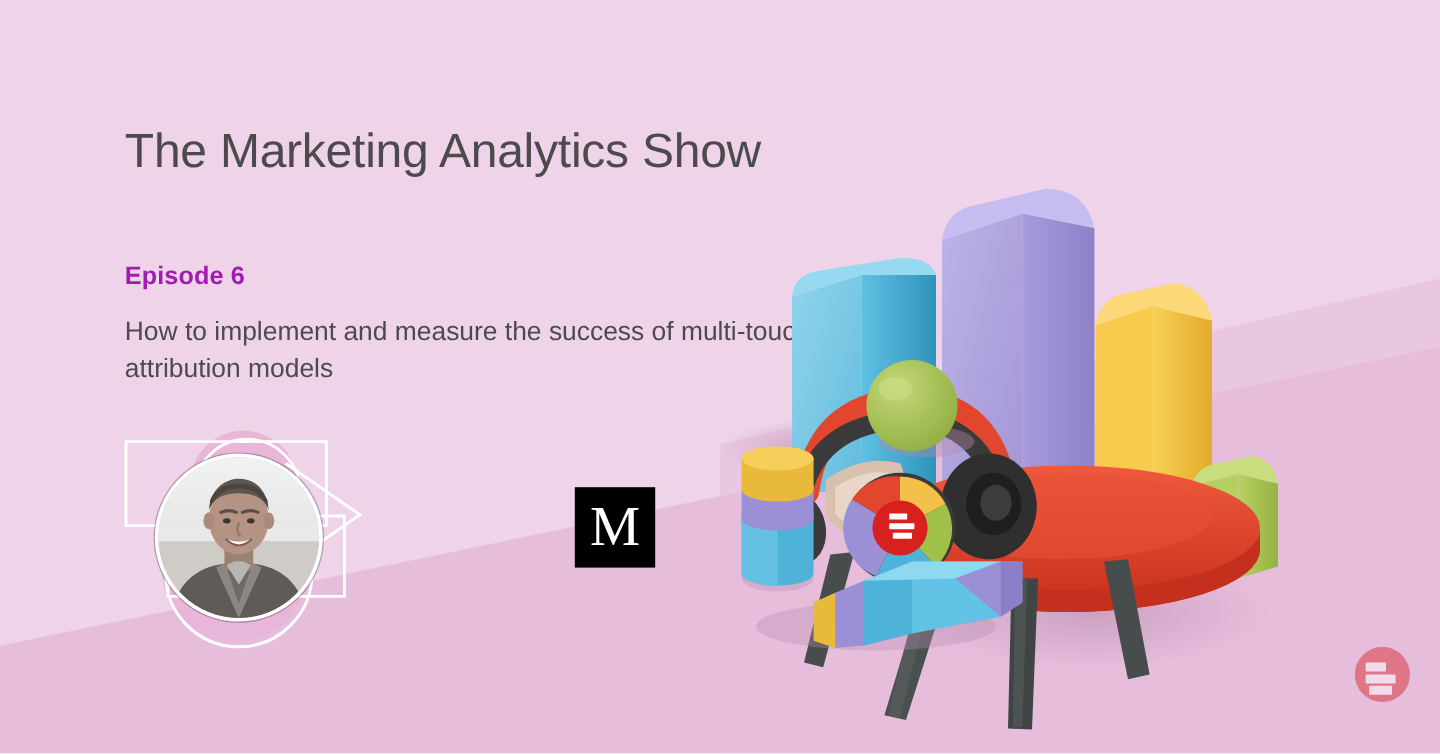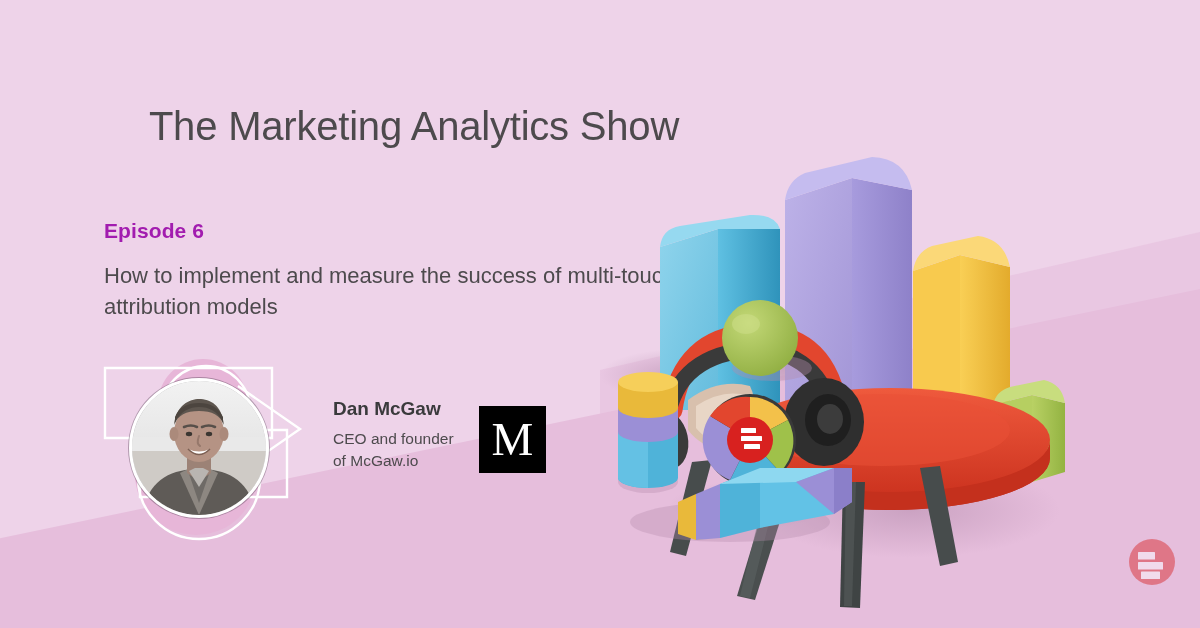--- a/index.html
+++ b/index.html
@@ -50,21 +50,20 @@
     width: 620px;
   }
   .show-title {
     font-size: 40px;
     font-weight: 400;
     letter-spacing: -0.2px;
     color: #4d4a4d;
     line-height: 1.1;
     margin: 0;
     white-space: nowrap;
-    text-align: center;
   }
   .episode-label {
     position: absolute;
     left: 104px;
     top: 219px;
     font-size: 21px;
     font-weight: 700;
     color: #a21caf;
     letter-spacing: 0.1px;
   }
@@ -217,25 +216,20 @@
         <path d="M67 55 q-3 8 1 10" stroke="#96786b" stroke-width="2" fill="none" stroke-linecap="round"></path>
 
         <path d="M56 68 q11 10 22 0 q-11 5 -22 0 Z" fill="#ffffff"></path>
         <path d="M56 68 q11 11 22 0" stroke="#7d6054" stroke-width="1.6" fill="none"></path>
 
         <path d="M57 90 L67 106 L77 90 L71 87 L63 87 Z" fill="#b9b5b1"></path>
       </g>
     </svg>
   </div>
 
-  <div class="speaker-text">
-    <p class="speaker-name">Dan McGaw</p>
-    <p class="speaker-role">CEO and founder</p>
-    <p class="speaker-role">of McGaw.io</p>
-  </div>
 
   <div class="m-logo">M</div>
 
   <svg class="brand-mark" viewBox="0 0 46 46" width="46" height="46">
     <circle cx="23" cy="23" r="23" fill="#d8211f"></circle>
     <rect x="9" y="13" width="17" height="7.5" rx="0.6" fill="#ffffff"></rect>
     <rect x="9" y="23" width="25" height="7.5" rx="0.6" fill="#ffffff"></rect>
     <rect x="12" y="32.5" width="19" height="7.5" rx="0.6" fill="#ffffff"></rect>
   </svg>
 

